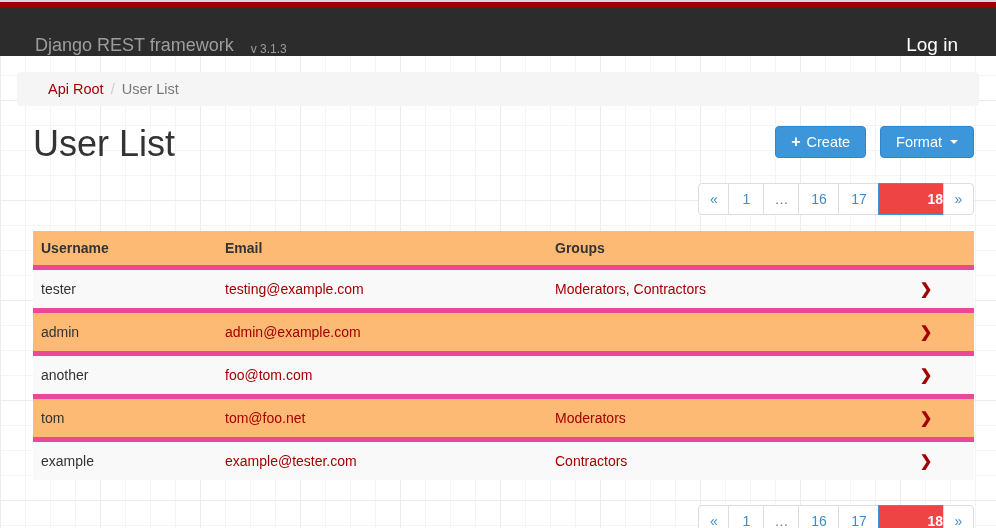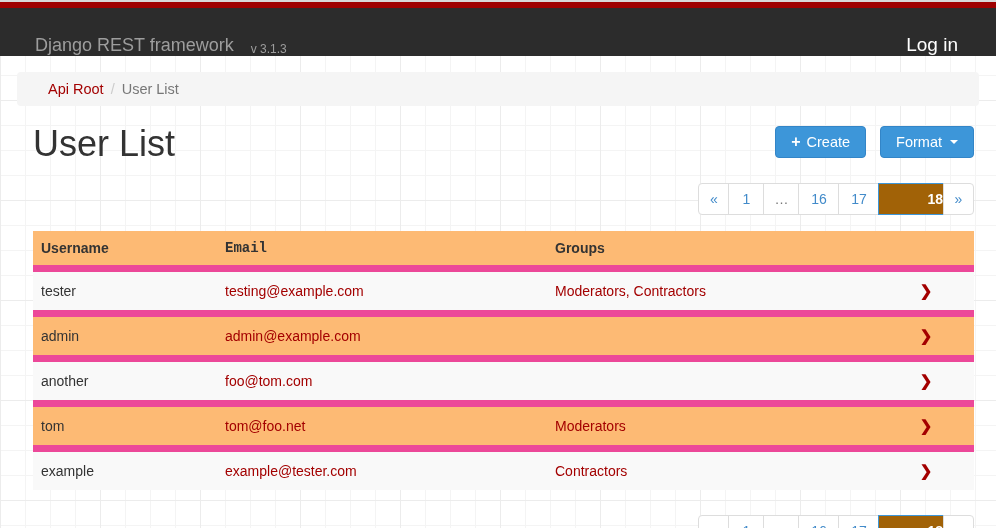--- a/index.html
+++ b/index.html
@@ -108,21 +108,21 @@
     min-width: 36px;
     text-align: center;
     cursor: pointer;
   }
   ul.pagination li.pg-prev, ul.pagination li.pg-next { min-width: 31px; }
   ul.pagination li.num2 { min-width: 41px; }
   ul.pagination li:first-child { border-radius: 4px 0 0 4px; margin-left: 0; }
   ul.pagination li:last-child { border-radius: 0 4px 4px 0; }
   ul.pagination li.ellipsis { color:#777777; cursor: default; }
   ul.pagination li.active {
-    background: #a16207;
+    background: #ef4444;
     border-color: #3d96d9;
     color: #ffffff;
     font-weight: 700;
     padding-left: 48px;
   }
 
   
   table.user-table {
     margin-top: 16px;
     width: 100%;
@@ -132,26 +132,26 @@
     color: #333333;
   }
   table.user-table th {
     text-align: left;
     font-weight: 700;
     padding: 9px 8px;
     border-bottom: 2px solid #dddddd;
   }
   table.user-table td {
     padding: 10px 8px;
-    border-top: 7px solid #ec4899;
+    border-top: 5px solid #ec4899;
   }
   table.user-table tbody tr:nth-child(odd) { background: #f9f9f9; }
   table.user-table a { color:#A30000; text-decoration:none; cursor:pointer; }
   .col-username { width: 184px; }
-  .col-email   { width: 330px; font-family: Liberation Mono, monospace; }
+  .col-email   { width: 330px; }
   .col-chevron { width: 96px; }
   td.chevron-cell { text-align: center; }
   .chevron-link { font-size: 15px; font-weight: 700; color:#A30000; text-decoration:none; cursor:pointer; }
 </style>
 </head>
 <body>
 
 <div class="top-strip"></div>
 
 <div class="navbar">

